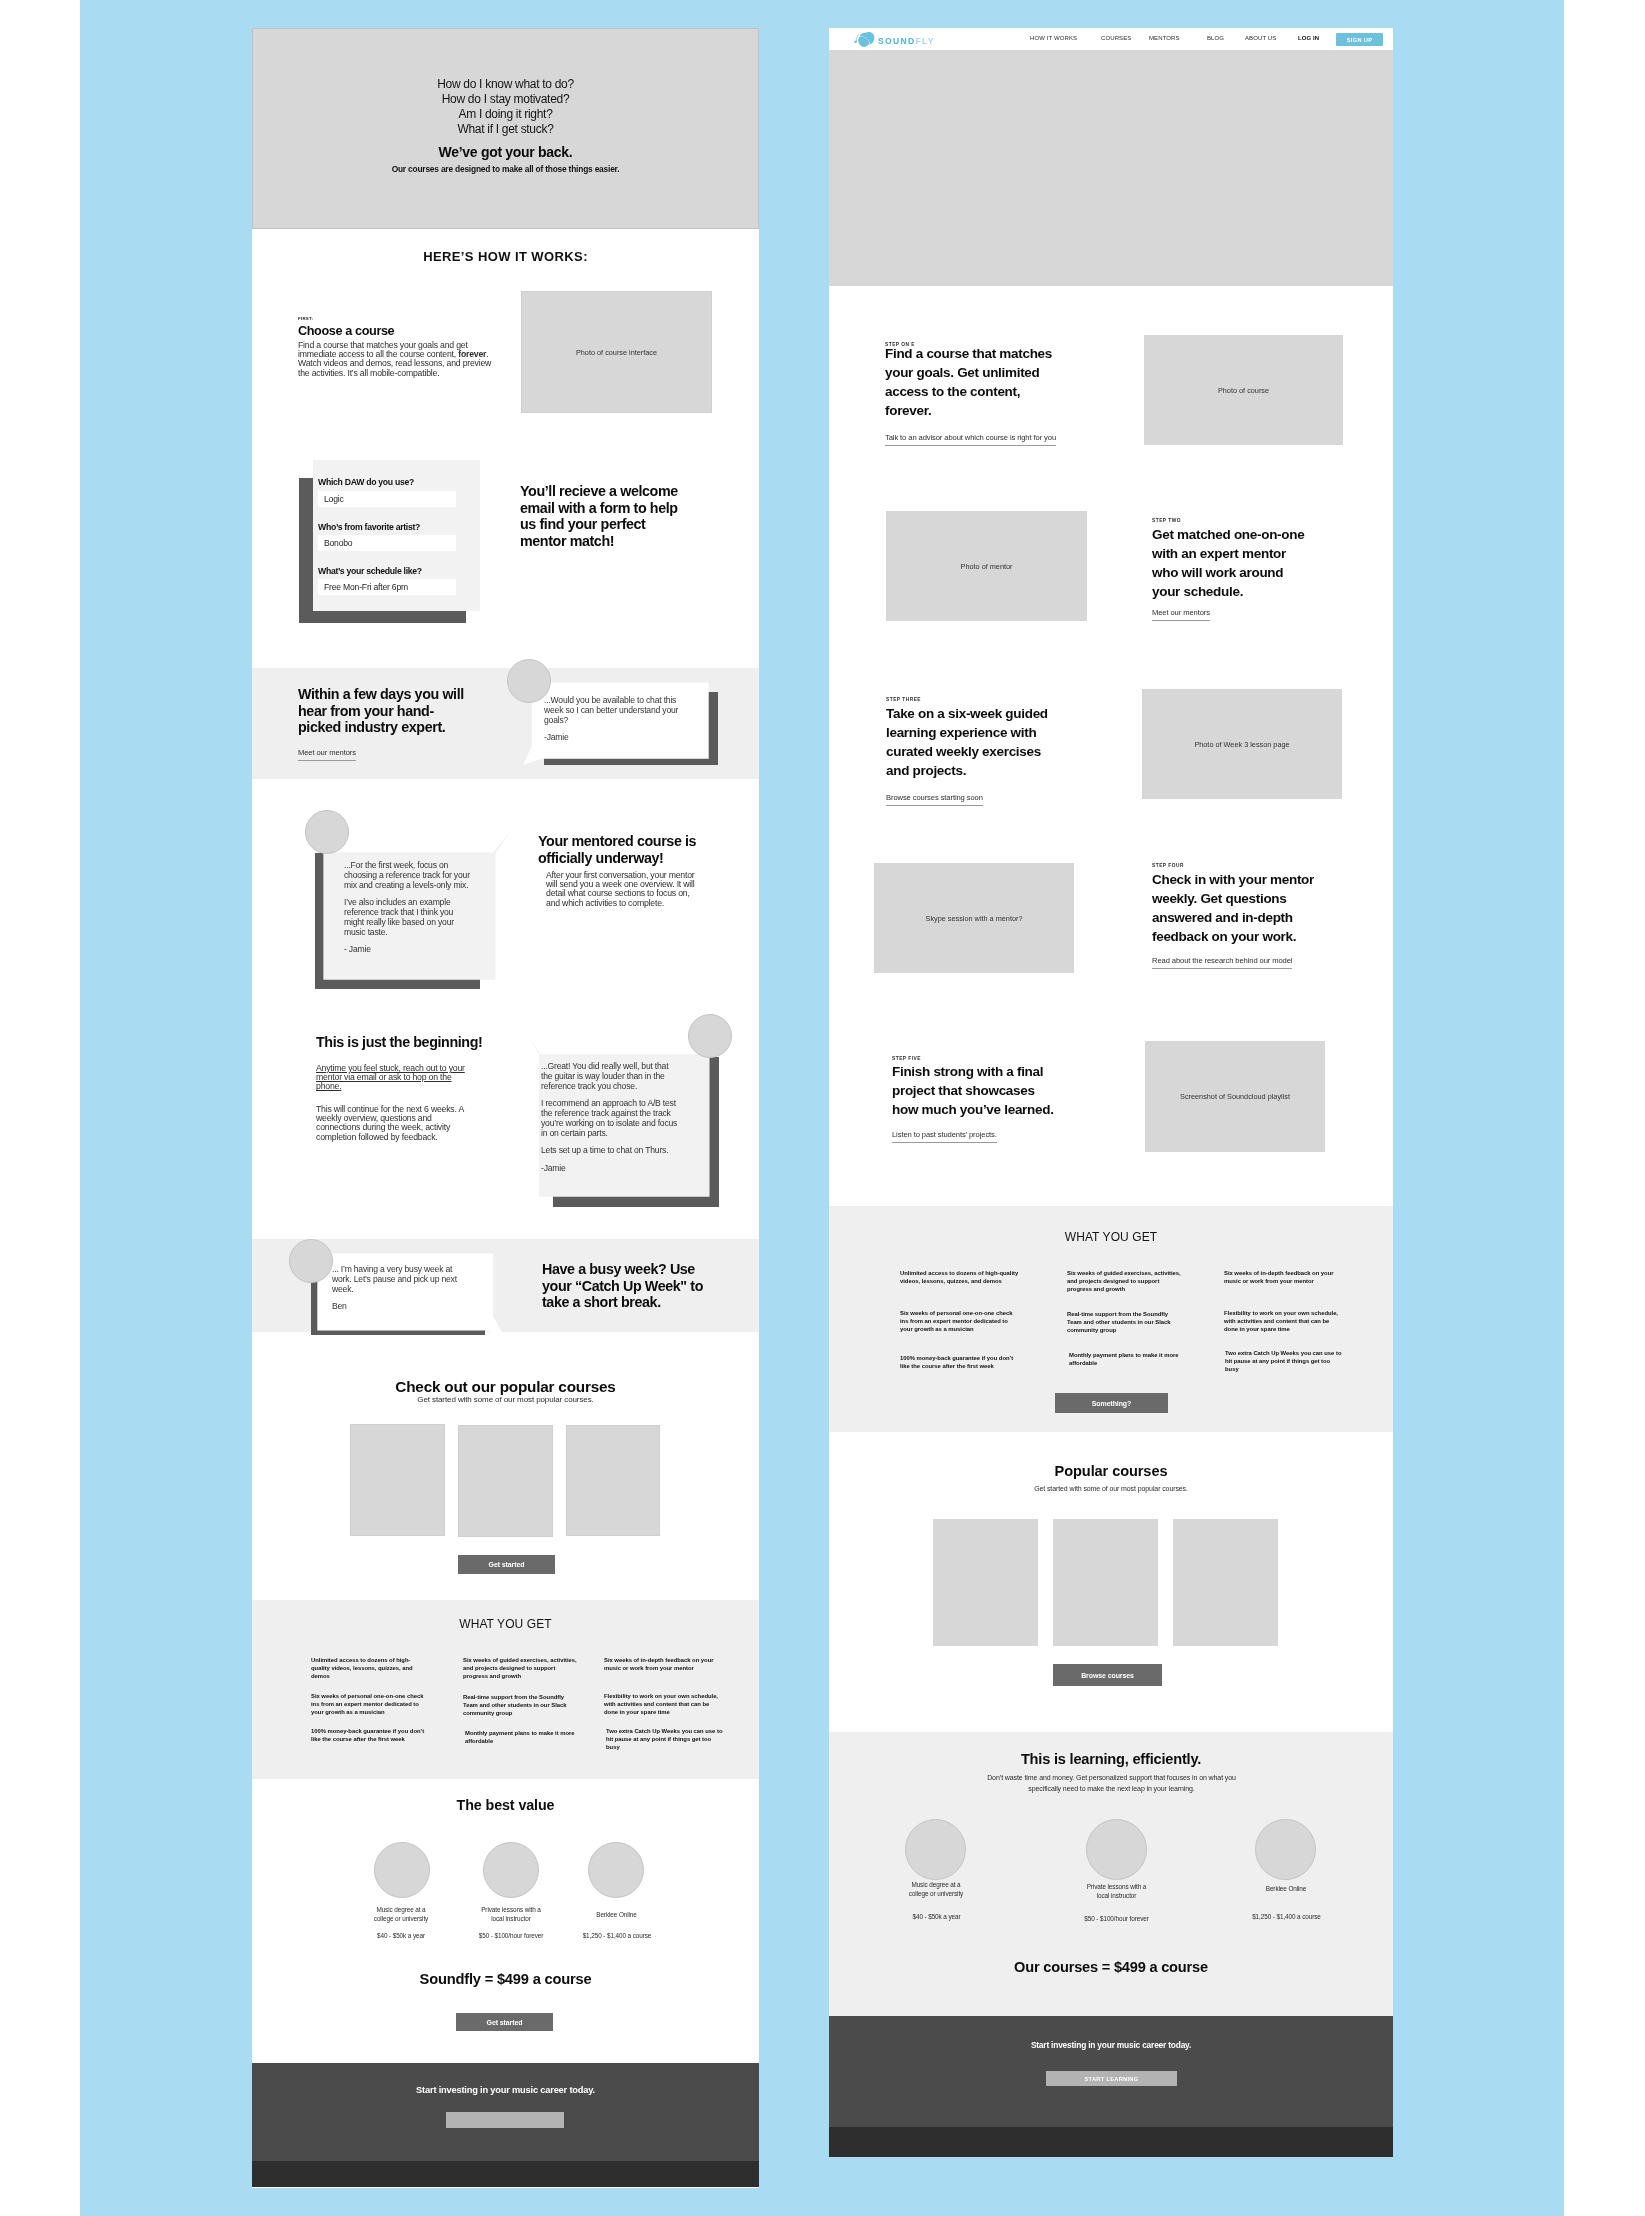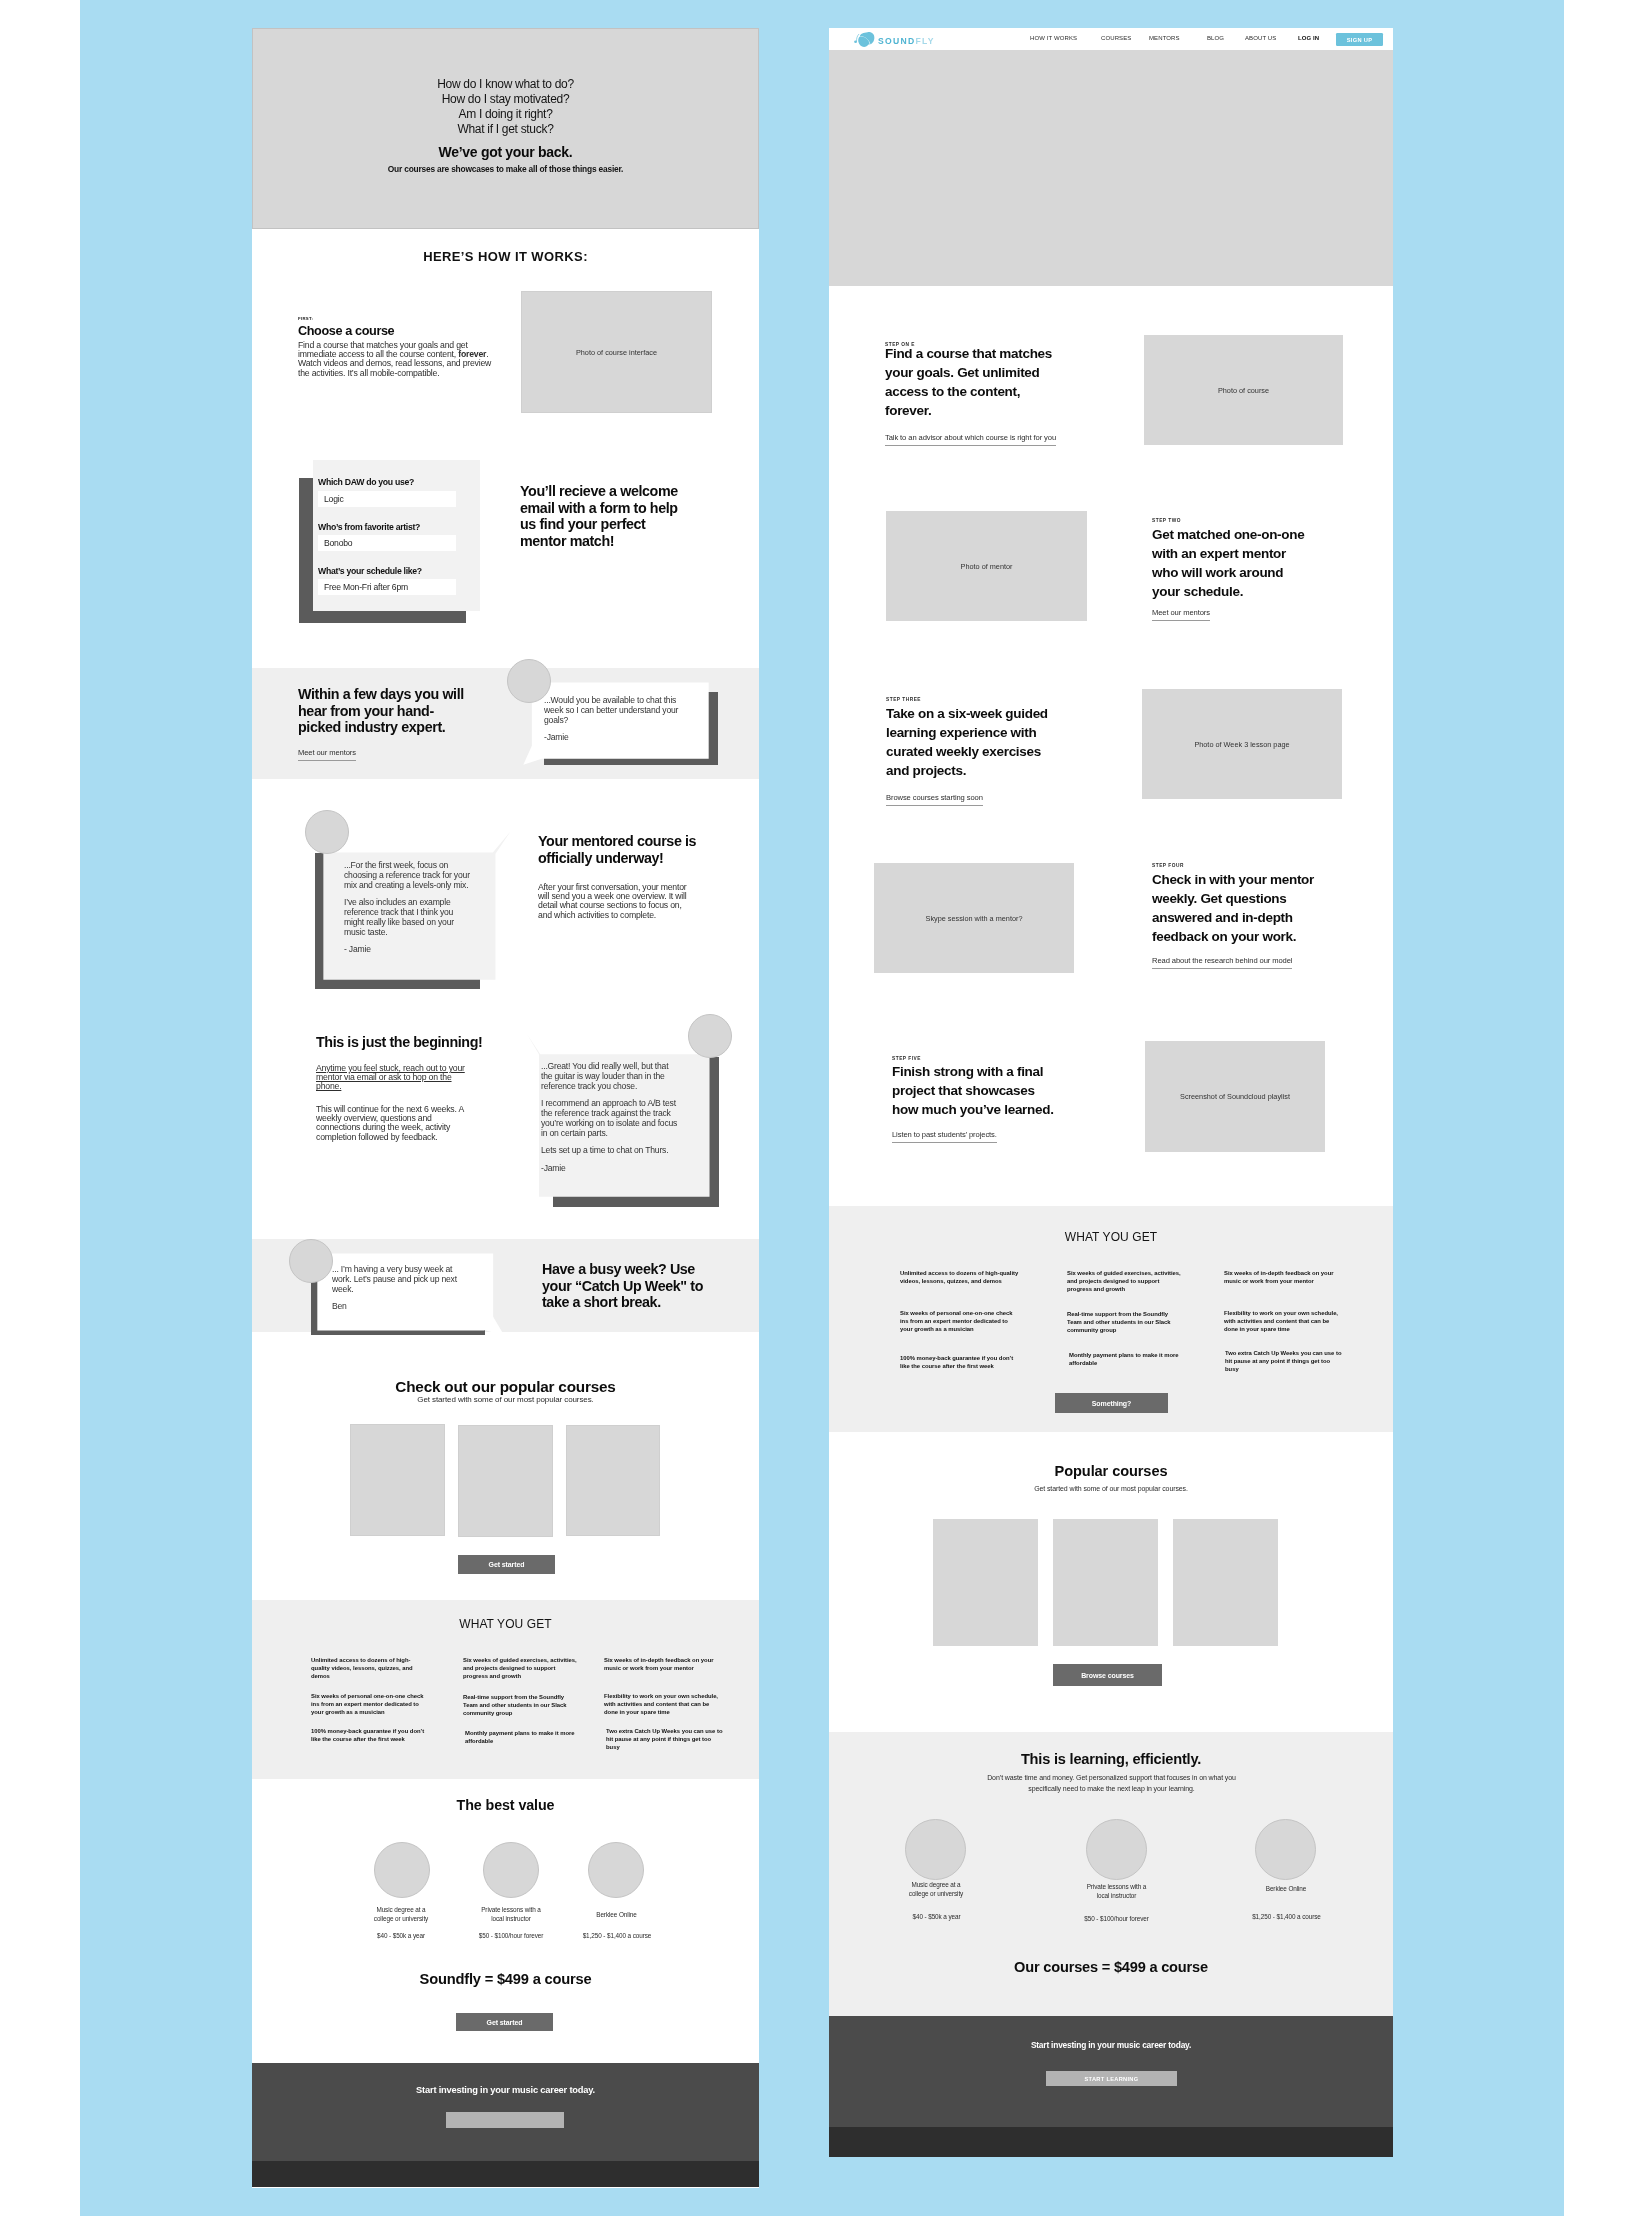--- a/index.html
+++ b/index.html
@@ -45,21 +45,21 @@
 
 <div id="bg"></div>
 <div class="panel" id="left">
 
   <div class="abs grey" style="left:0;top:0;width:507px;height:201px;border:0.7px solid #c2c2c2;box-sizing:border-box;"></div>
   <div class="abs hero-q" style="left:0;top:49px;width:507px;">How do I know what to do?</div>
   <div class="abs hero-q" style="left:0;top:64px;width:507px;">How do I stay motivated?</div>
   <div class="abs hero-q" style="left:0;top:79px;width:507px;">Am I doing it right?</div>
   <div class="abs hero-q" style="left:0;top:94px;width:507px;">What if I get stuck?</div>
   <div class="abs hero-hl" style="left:0;top:116px;width:507px;">We’ve got your back.</div>
-  <div class="abs hero-sub" style="left:0;top:136px;width:507px;">Our courses are showcases to make all of those things easier.</div>
+  <div class="abs hero-sub" style="left:0;top:136px;width:507px;">Our courses are designed to make all of those things easier.</div>
 
   <div class="abs sectitle" style="left:0;top:221px;width:507px;">HERE’S HOW IT WORKS:</div>
 
   <div class="abs eyebrow" style="left:46px;top:288px;">FIRST:</div>
   <div class="abs h2" style="left:46px;top:296px;width:171px;font-size:12.7px;line-height:14px;">Choose a course</div>
   <div class="abs body" style="left:46px;top:313px;width:202px;"><span>Find a course that matches your goals and get immediate access to all the course content, </span><b>forever</b><span>. Watch videos and demos, read lessons, and preview the activities. It’s all mobile-compatible.</span></div>
   <div class="abs ph" style="left:269px;top:263px;width:191px;height:122px;font-size:7.3px;border:0.7px solid #cfcfcf;box-sizing:border-box;">Photo of course interface</div>
 
   <div class="abs" style="left:47px;top:450px;width:167px;height:145px;background:#5b5b5b;"></div>
   <div class="abs" style="left:61px;top:432px;width:167px;height:151px;background:#f2f2f2;"></div>
@@ -88,21 +88,21 @@
   <svg class="abs" style="left:70px;top:802px;" width="190" height="151" viewBox="0 0 288 229">
       <path d="M2 34 H259 L286 2 L263 36 V227 H2 Z" fill="#f2f2f2"></path>
     </svg>
   <div class="abs circ" style="left:53px;top:782px;width:44px;height:44px;"></div>
   <div class="abs bt" style="left:92px;top:832px;width:129px;">
     <p>...For the first week, focus on choosing a reference track for your mix and creating a levels-only mix.</p>
     <p>I’ve also includes an example reference track that I think you might really like based on your music taste.</p>
     <p>- Jamie</p>
   </div>
   <div class="abs h2" style="left:286px;top:805px;width:165px;">Your mentored course is officially underway!</div>
-  <div class="abs body" style="left:286px;top:843px;width:158px;margin-top:12px;">After your first conversation, your mentor will send you  a week one overview. It will detail what course sections to focus on, and which activities to complete.</div>
+  <div class="abs body" style="left:294px;top:843px;width:158px;">After your first conversation, your mentor will send you  a week one overview. It will detail what course sections to focus on, and which activities to complete.</div>
 
   <div class="abs h2" style="left:64px;top:1006px;width:197px;">This is just the beginning!</div>
   <div class="abs body" style="left:64px;top:1036px;width:158px;text-decoration:underline;">Anytime you feel stuck, reach out to your mentor via email or ask to hop on the phone.</div>
   <div class="abs body" style="left:64px;top:1077px;width:158px;">This will continue for the next 6 weeks. A weekly overview, questions and connections during the week, activity completion followed by feedback.</div>
   <div class="abs" style="left:301px;top:1029px;width:166px;height:150px;background:#5b5b5b;"></div>
   <svg class="abs" style="left:273px;top:1004px;" width="186" height="166" viewBox="0 0 283 253">
       <path d="M2 2 L23 34 H281 V251 H21 V34 Z" fill="#f2f2f2"></path>
     </svg>
   <div class="abs circ" style="left:436px;top:986px;width:44px;height:44px;"></div>
   <div class="abs bt" style="left:289px;top:1033px;width:140px;">

